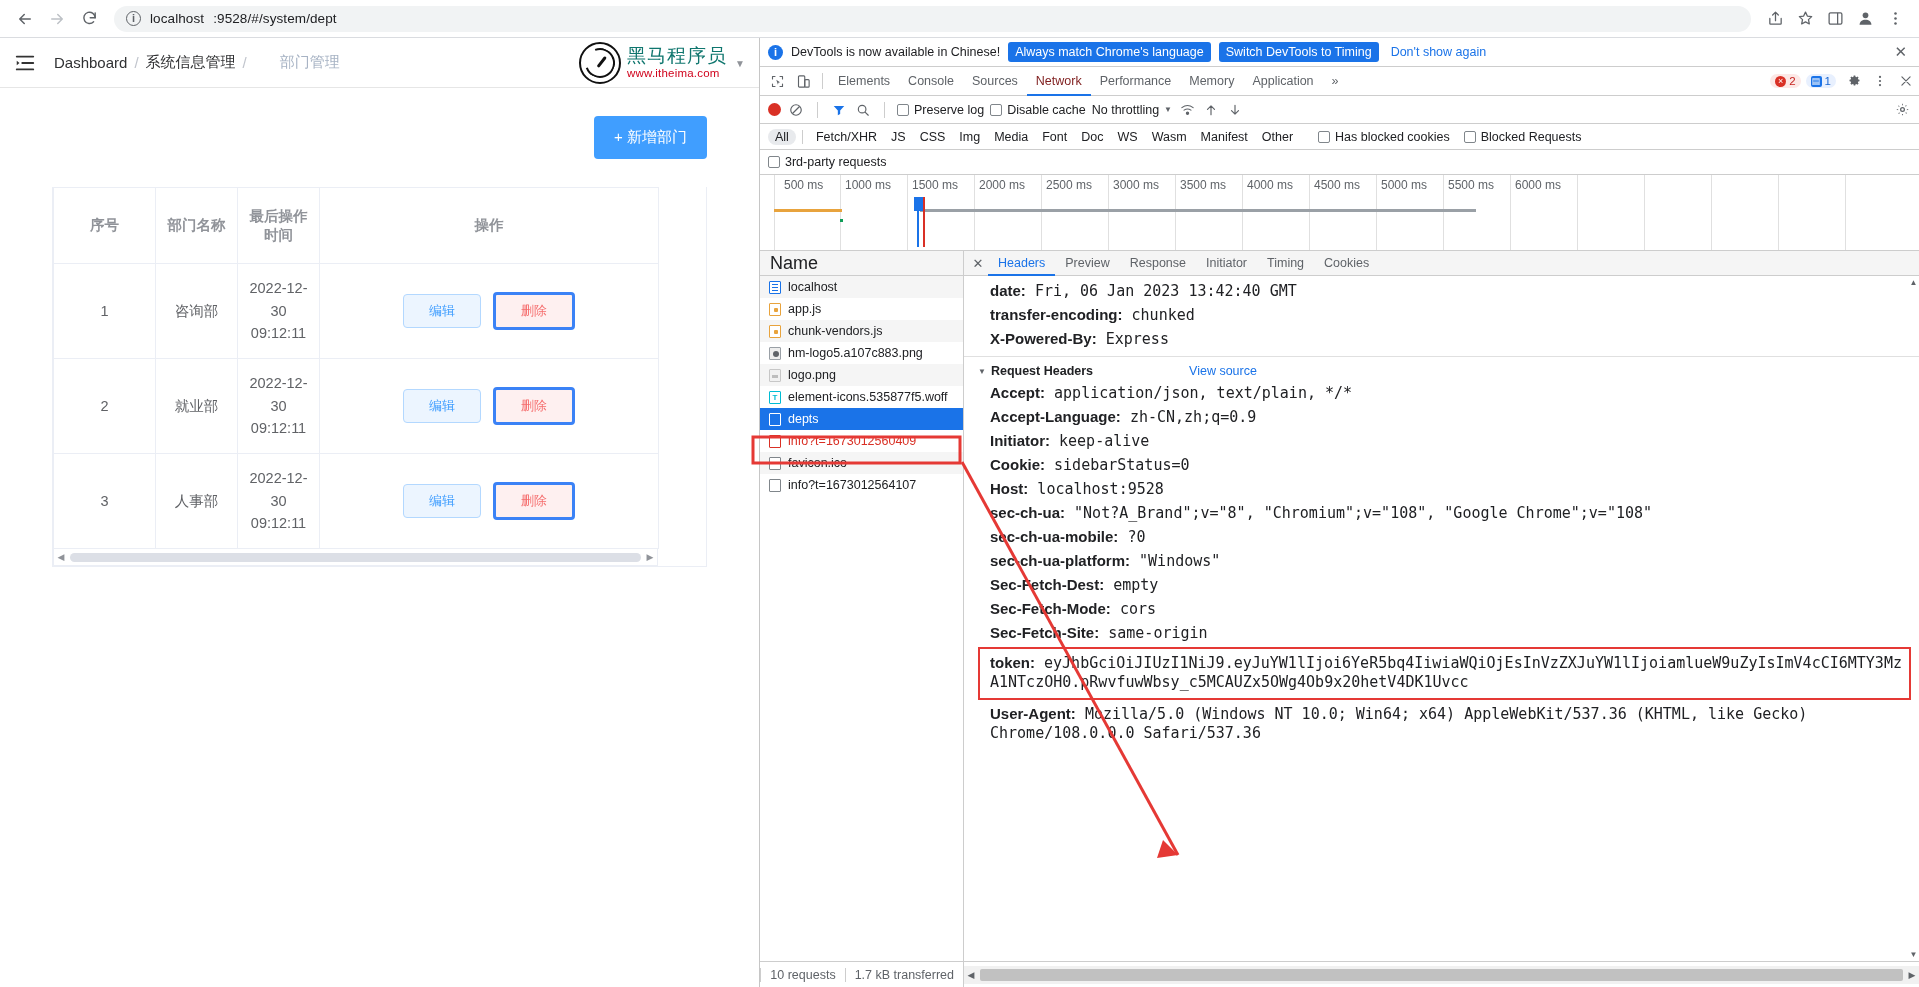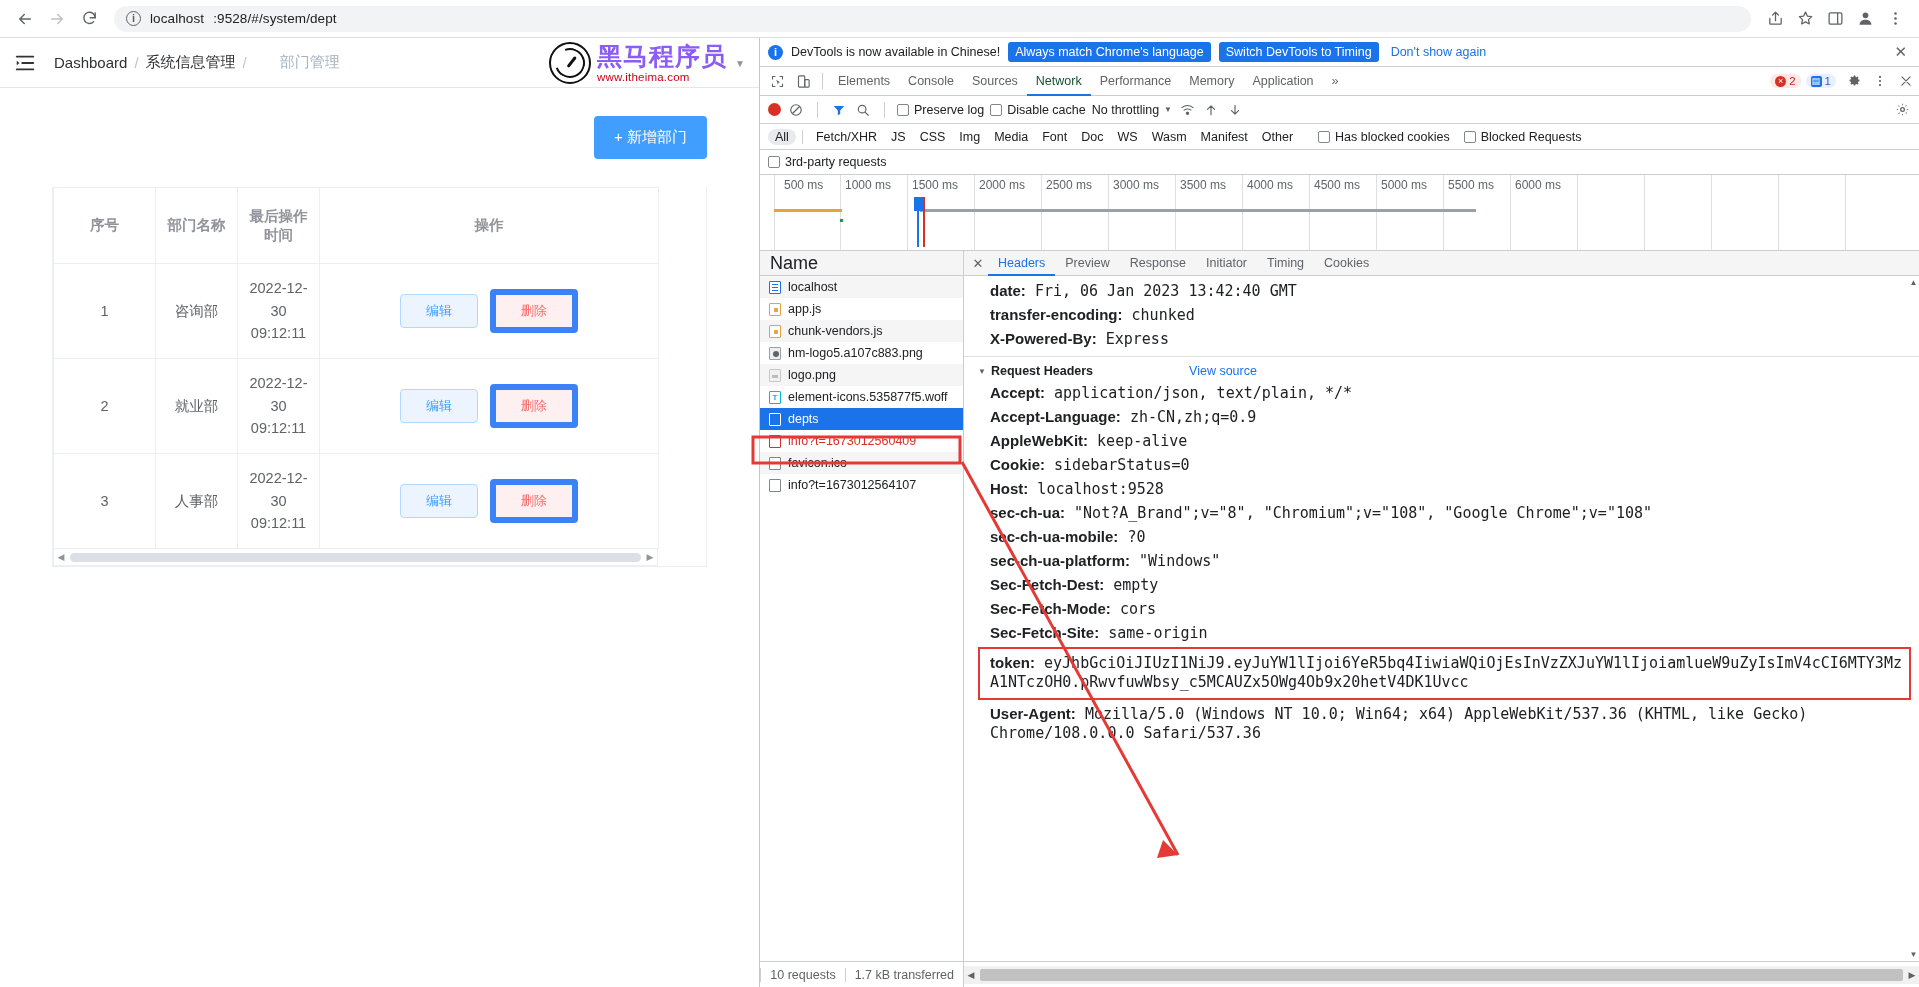--- a/index.html
+++ b/index.html
@@ -59,21 +59,21 @@
   }
   #logo-mark::before{
     content:""; position:absolute; width:26px;height:26px;border-radius:50%;
     border:2px solid #111; border-left-color:transparent; transform:rotate(25deg);
   }
   #logo-mark::after{
     content:""; position:absolute; width:3px;height:13px;background:#111;
     transform:rotate(38deg) translateY(-2px); border-radius:2px;
   }
   #logo-text { line-height:1.15; }
-  #logo-cn { font-size:25px; font-weight:bold; color:#8b5cf6; letter-spacing:1px; }
+  #logo-cn { font-size:19px; font-weight:normal; color:#0f766e; letter-spacing:1px; }
   #logo-url { font-size:11.5px; color:#d0021b; letter-spacing:0.2px; }
   #logo-caret { color:#909399; font-size:10px; margin-left:2px; }
 
   #page-body { padding:28px 52px 0 52px; }
   #add-dept-btn {
     display:block; margin:0 0 0 auto; background:#409eff; color:#fff; border:none;
     border-radius:4px; font-size:15px; padding:12px 20px; cursor:pointer;
     font-family:inherit;
   }
   #dept-table-wrap { margin-top:28px; border:1px solid #ebeef5; border-top:none; }
@@ -83,21 +83,21 @@
   }
   #dept-table th { height:76px; color:#909399; font-weight:bold; padding:4px 8px; }
   #dept-table td { height:95px; padding:4px 6px; line-height:1.55; }
   #dept-table col.c-idx{width:102px} #dept-table col.c-name{width:82px}
   #dept-table col.c-time{width:82px} #dept-table col.c-ops{width:339px}
   .btn-edit, .btn-del {
     font-size:13px; border-radius:4px; padding:7px 25px; cursor:pointer;
     font-family:inherit; margin:0 6px;
   }
   .btn-edit { background:#ecf5ff; color:#409eff; border:1px solid #b3d8ff; }
-  .btn-del  { background:#fef0f0; color:#f56c6c; border:6px solid #3b82f6; }
+  .btn-del  { background:#fef0f0; color:#f56c6c; border:3px solid #3b82f6; }
   #table-hscroll {
     width:605px; height:17px; border:1px solid #ebeef5; border-top:none;
     background:#fff; display:flex; align-items:center; justify-content:space-between;
   }
   #table-hscroll .arw { font-size:9px; color:#909399; width:14px; text-align:center; }
   #table-hscroll .bar { height:9px; background:#dcdfe6; border-radius:5px; flex:1; margin:0 2px; }
 
   
   #devtools { width:1159px; height:100%; background:#fff; display:flex; flex-direction:column;
               font-size:12px; color:#202124; }
@@ -120,21 +120,21 @@
 
   #dt-tabs {
     height:29px; display:flex; align-items:center; border-bottom:1px solid #cdcdcd;
     background:#fff; padding-left:4px;
   }
   .dt-tool-icon { width:26px;height:24px;display:flex;align-items:center;justify-content:center;
                   color:#5f6368;cursor:pointer; }
   .dt-divider { width:1px; height:16px; background:#cdcdcd; margin:0 6px; }
   .dt-tab { padding:0 9px; height:29px; line-height:29px; font-size:12.5px; color:#5f6368;
             cursor:pointer; white-space:nowrap; }
-  .dt-tab.active { color:#14532d; box-shadow: inset 0 -2px 0 #1a73e8; text-align: right; }
+  .dt-tab.active { color:#7f1d1d; box-shadow: inset 0 -2px 0 #1a73e8; text-align: right; }
   #dt-tabs .grow { flex:1; }
   .err-badge, .warn-badge {
     display:flex;align-items:center;gap:3px;font-size:11.5px;padding:1px 5px;border-radius:9px;
     margin-right:5px; cursor:pointer;
   }
   .err-badge { background:#fce8e6; color:#c5221f; }
   .warn-badge { background:#e8f0fe; color:#1967d2; }
   .dot-err { width:11px;height:11px;border-radius:50%;background:#d93025;color:#fff;
              font-size:9px;display:flex;align-items:center;justify-content:center; }
   .dot-warn { width:11px;height:11px;border-radius:2px;background:#1a73e8;color:#fff;
@@ -669,21 +669,21 @@
             <span class="view-src">View source</span>
           </div>
 
           <div class="hdr-line">
             <span class="k">Accept:</span>
             <span>application/json, text/plain, */*</span></div>
           <div class="hdr-line">
             <span class="k">Accept-Language:</span>
             <span>zh-CN,zh;q=0.9</span></div>
           <div class="hdr-line">
-            <span class="k">AppleWebKit:</span>
+            <span class="k">Initiator:</span>
             <span>keep-alive</span></div>
           <div class="hdr-line">
             <span class="k">Cookie:</span>
             <span>sidebarStatus=0</span></div>
           <div class="hdr-line">
             <span class="k">Host:</span>
             <span>localhost:9528</span></div>
           <div class="hdr-line">
             <span class="k">sec-ch-ua:</span>
             <span>"Not?A_Brand";v="8", "Chromium";v="108", "Google Chrome";v="108"</span></div>

